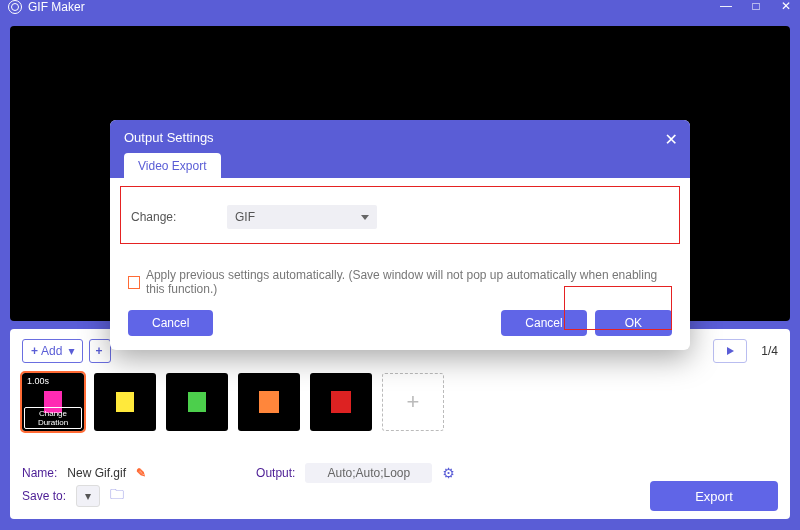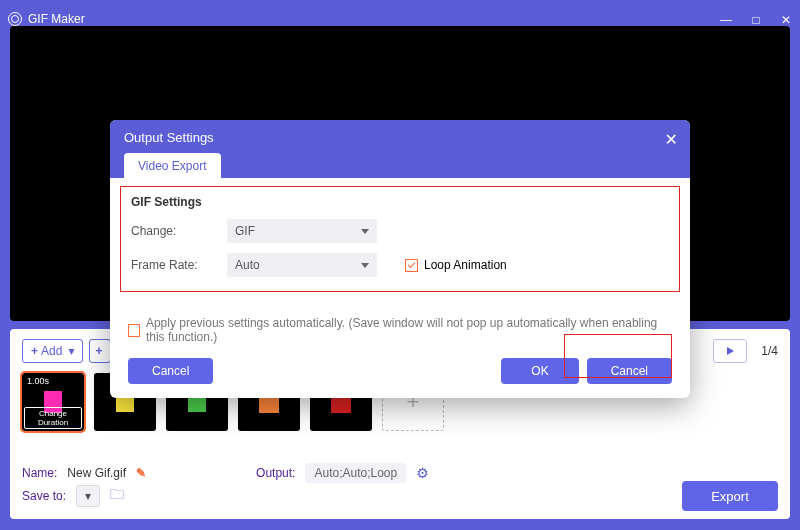--- a/index.html
+++ b/index.html
@@ -1,17 +1,17 @@
 <!DOCTYPE html>
 <html><head>
 <meta charset="utf-8">
 <style>
 *{box-sizing:border-box;margin:0;padding:0;font-family:"Segoe UI",Arial,sans-serif;font-size:12px}
 body{background:#fff;width:800px;height:530px;overflow:hidden;position:relative}
-.titlebar{height:26px;background:#5a5dd6;color:#fff;display:flex;align-items:flex-end;padding:0 8px}
+.titlebar{height:26px;background:#5a5dd6;color:#fff;display:flex;align-items:flex-start;padding:0 8px}
 .titlebar .logo{width:14px;height:14px;border:1.5px solid #fff;border-radius:50%;margin-right:6px;position:relative}
 .titlebar .logo::after{content:"";position:absolute;width:6px;height:6px;border:1.5px solid #fff;border-radius:50%;top:2px;left:2px}
 .titlebar-title{flex:1;font-size:12px}
 .titlebar-btns{display:flex;gap:18px}
 .titlebar-btn{width:12px;height:12px;cursor:pointer;display:flex;align-items:center;justify-content:center;color:#fff}
 .mainchrome{background:#5a5dd6;padding:0 10px 10px 10px;height:504px;position:relative}
 .preview{background:#000;height:295px;border-radius:4px;display:flex;align-items:center;justify-content:center;overflow:hidden}
 .pixelart{display:grid;grid-template-columns:repeat(20,10px);grid-auto-rows:10px}
 .pixelart div{border:1px solid #222}
 .lowerpanel{background:#fff;border-radius:4px;margin-top:8px;padding:10px 12px;height:190px;position:relative}
@@ -25,25 +25,25 @@
 .thumb{width:62px;height:58px;background:#000;border-radius:3px;position:relative;overflow:hidden;display:flex;align-items:center;justify-content:center}
 .thumb.sel{outline:2px solid #ff6b35}
 .thumb .dur{position:absolute;top:2px;left:2px;color:#fff;font-size:9px;background:rgba(0,0,0,.5);padding:1px 3px;border-radius:2px}
 .thumb .chg{position:absolute;bottom:2px;left:2px;right:2px;text-align:center;color:#fff;font-size:8px;border:1px solid #fff;border-radius:2px;padding:1px 0}
 .thumb-add{width:62px;height:58px;border:1px dashed #bbb;border-radius:3px;display:flex;align-items:center;justify-content:center;color:#bbb;font-size:22px;cursor:pointer}
 .bottomrow{position:absolute;left:12px;right:12px;bottom:36px;display:flex;align-items:center;gap:10px}
 .bottomrow2{position:absolute;left:12px;right:12px;bottom:8px;display:flex;align-items:center;gap:10px}
 .lbl{color:#4c1d95}
 .name-val{color:#333}
 .edit-ico{color:#ff6b35;font-weight:bold;cursor:pointer}
-.output-box{background:#f1f1f7;padding:3px 9px;border-radius:3px;color:#666}
+.output-box{background:#f1f1f7;padding:3px 22px;border-radius:3px;color:#666}
 .gear{color:#5a5dd6;cursor:pointer;font-size:14px}
 .path-dd{background:#f1f1f7;border:1px solid #ddd;padding:3px 8px;border-radius:3px;color:#555;display:flex;align-items:center;gap:8px;cursor:pointer}
 .folder-ico{color:#5a5dd6;cursor:pointer;font-size:14px}
-.export-btn{background:#6065e7;color:#fff;border:none;border-radius:4px;width:96px;height:30px;margin-left:auto;cursor:pointer;font-size:13px}
+.export-btn{background:#6065e7;color:#fff;border:none;border-radius:4px;width:128px;height:30px;margin-left:auto;cursor:pointer;font-size:13px}
 
 
 .modal{position:absolute;top:94px;left:110px;width:580px;background:#fff;border-radius:6px;box-shadow:0 8px 30px rgba(0,0,0,.35);overflow:visible}
 .modal-hd{background:#5a5dd6;color:#fff;height:58px;border-radius:6px 6px 0 0;padding:10px 14px 0 14px;position:relative}
 .modal-title{font-size:13px}
 .modal-close{position:absolute;right:12px;top:10px;color:#fff;cursor:pointer;font-size:16px}
 .tab{position:absolute;bottom:-1px;left:14px;background:#fff;color:#5a5dd6;padding:6px 14px;border-radius:4px 4px 0 0;font-size:12px}
 .modal-body{padding:14px 18px 14px 18px}
 .section-title{font-weight:bold;color:#333;margin-bottom:10px}
 .redbox{border:1.5px solid #e52222;padding:8px 10px 14px 10px;margin:-6px -8px 0 -8px}
@@ -307,48 +307,36 @@
   </div>
 
   <div class="modal">
     <div class="modal-hd">
       <div class="modal-title">Output Settings</div>
       <div class="modal-close">✕</div>
       <div class="tab">Video Export</div>
     </div>
     <div class="modal-body">
       <div class="redbox">
-        <div class="section-title">GIF Settings</div>
         <div class="form-row">
           <div class="fl">Change:</div>
           <div class="dd" style="width:150px">
               <span>GIF</span>
               <span class="caret"></span>
             </div>
         </div>
-        <div class="form-row">
-          <div class="fl">Frame Rate:</div>
-          <div class="dd" style="width:150px">
-              <span>Auto</span>
-              <span class="caret"></span>
-            </div>
-          <div style="margin-left:28px;display:flex;align-items:center">
-            <span class="chk checked"></span>
-            <span>Loop Animation</span>
-          </div>
-        </div>
       </div>
 
       <div class="apply-row">
         <span class="chk empty"></span>
         <span>Apply previous settings automatically. (Save window will not pop up automatically when enabling this function.)</span>
       </div>
 
       <div class="modal-ft" style="position:relative">
         <button class="mbtn">Cancel</button>
         <div class="spacer"></div>
+        <button class="mbtn">Cancel</button>
         <button class="mbtn ok">OK</button>
-        <button class="mbtn">Cancel</button>
         <div class="red-ok"></div>
       </div>
     </div>
   </div>
 </div>
 
 </body></html>

